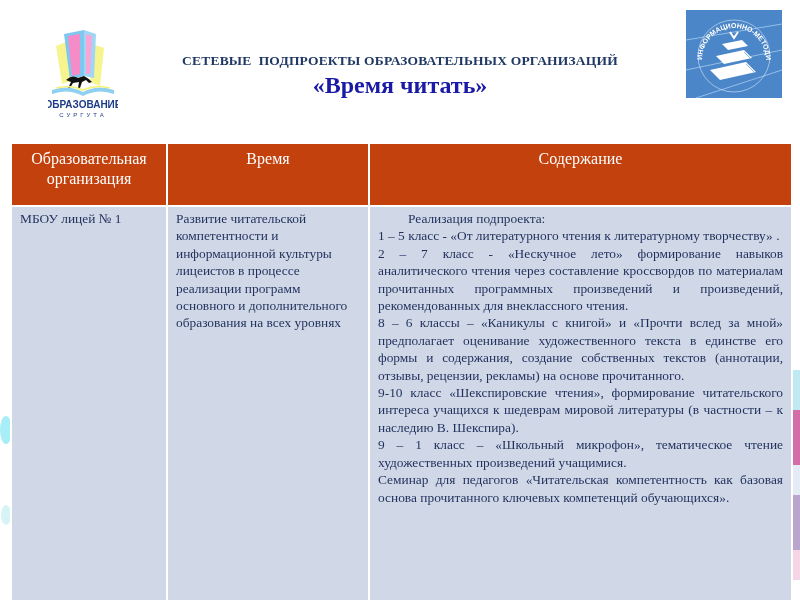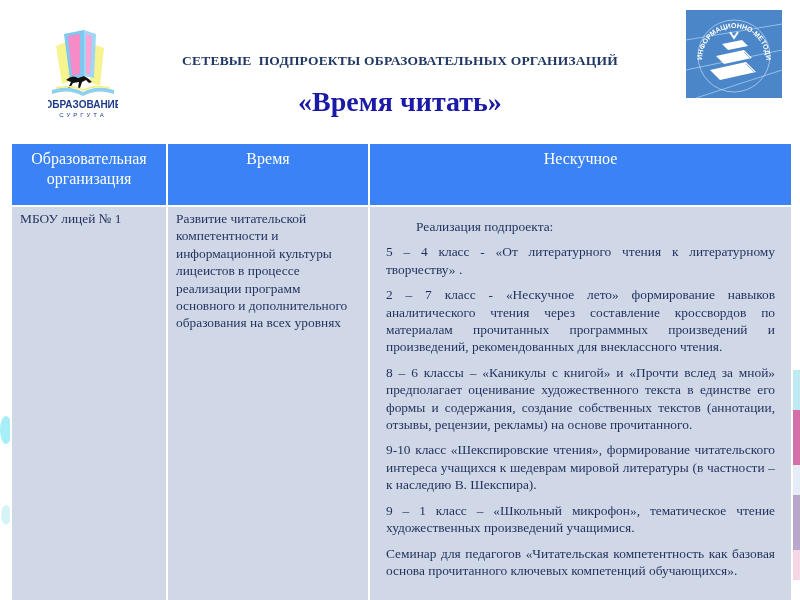--- a/index.html
+++ b/index.html
@@ -9,45 +9,45 @@
       font-family: "Liberation Serif", "DejaVu Serif", serif;
     }
     .logo-left { position: absolute; left: 48px; top: 28px; width: 70px; height: 92px; }
     .logo-right { position: absolute; left: 686px; top: 10px; width: 96px; height: 88px; }
     .subtitle {
       position: absolute; left: 140px; top: 53px; width: 520px; text-align: center;
       font-family: "Liberation Serif", serif; font-weight: bold; font-size: 13.5px;
       color: #1f3864; letter-spacing: 0.2px; white-space: pre;
     }
     .title {
-      position: absolute; left: 140px; top: 86px; width: 520px; text-align: center;
-      font-family: "Liberation Serif", serif; font-weight: bold; font-size: 28px;
+      position: absolute; left: 140px; top: 72px; width: 520px; text-align: center;
+      font-family: "Liberation Serif", serif; font-weight: bold; font-size: 24px;
       color: #1a1aa6;
     }
     .deco-left { position: absolute; left: 0; top: 410px; width: 10px; height: 130px; }
     .deco-right { position: absolute; left: 790px; top: 370px; width: 10px; height: 210px; }
     table.main {
       position: absolute; left: 10px; top: 142px; width: 781px;
       border-collapse: collapse; table-layout: fixed;
     }
     table.main td, table.main th {
       border: 2px solid #ffffff; vertical-align: top;
       font-family: "Liberation Serif", serif;
     }
     table.main th {
-      background: #3b82f6; color: #ffffff; font-weight: normal;
+      background: #c2410c; color: #ffffff; font-weight: normal;
       font-size: 16px; line-height: 20px; height: 56px; padding: 5px 6px 0 6px;
       text-align: center;
     }
     table.main td {
       background: #d0d8e8; color: #1f2f5a; font-size: 13.4px; line-height: 17.4px;
       height: 393px; padding: 3px 8px;
     }
     .content-cell { text-align: justify; }
-    .content-cell p { margin: 8px; }
+    .content-cell p { margin: 0; }
     .content-cell p.indent { text-indent: 30px; }
   </style>
 </head>
 <body>
 
 <div class="logo-left">
   <svg width="70" height="92" viewBox="0 0 70 92">
     <polygon points="8,18 18,14 26,52 14,56" fill="#f4f27a" opacity="0.85"></polygon>
     <polygon points="44,16 56,20 52,58 42,54" fill="#f4f27a" opacity="0.85"></polygon>
     <polygon points="16,6 36,2 36,48 22,52" fill="#7ec8f0"></polygon>
@@ -104,30 +104,30 @@
 <table class="main">
   <colgroup>
     <col style="width:156px">
     <col style="width:202px">
     <col style="width:423px">
   </colgroup>
   <thead>
     <tr>
       <th>Образовательная организация</th>
       <th>Время</th>
-      <th>Нескучное</th>
+      <th>Содержание</th>
     </tr>
   </thead>
   <tbody>
     <tr>
       <td>МБОУ лицей № 1</td>
       <td>Развитие читательской компетентности  и информационной культуры лицеистов в процессе реализации программ основного и дополнительного образования на всех уровнях</td>
       <td class="content-cell">
         <p class="indent">Реализация подпроекта:</p>
-        <p>5 – 4 класс - «От литературного чтения к литературному творчеству» .</p>
+        <p>1 – 5 класс - «От литературного чтения к литературному творчеству» .</p>
         <p>2 – 7 класс - «Нескучное лето» формирование навыков аналитического чтения через составление кроссвордов по материалам прочитанных программных произведений и произведений, рекомендованных для внеклассного чтения.</p>
         <p>8 – 6 классы – «Каникулы с книгой» и «Прочти вслед за мной» предполагает оценивание художественного текста в единстве его формы и содержания, создание собственных текстов (аннотации, отзывы, рецензии, рекламы) на основе прочитанного.</p>
         <p>9-10 класс «Шекспировские чтения», формирование читательского интереса учащихся к шедеврам мировой литературы (в частности – к наследию В. Шекспира).</p>
         <p>9 – 1 класс – «Школьный микрофон», тематическое чтение художественных произведений учащимися.</p>
         <p>Семинар для педагогов «Читательская компетентность как базовая  основа прочитанного ключевых компетенций обучающихся».</p>
       </td>
     </tr>
   </tbody>
 </table>
 

